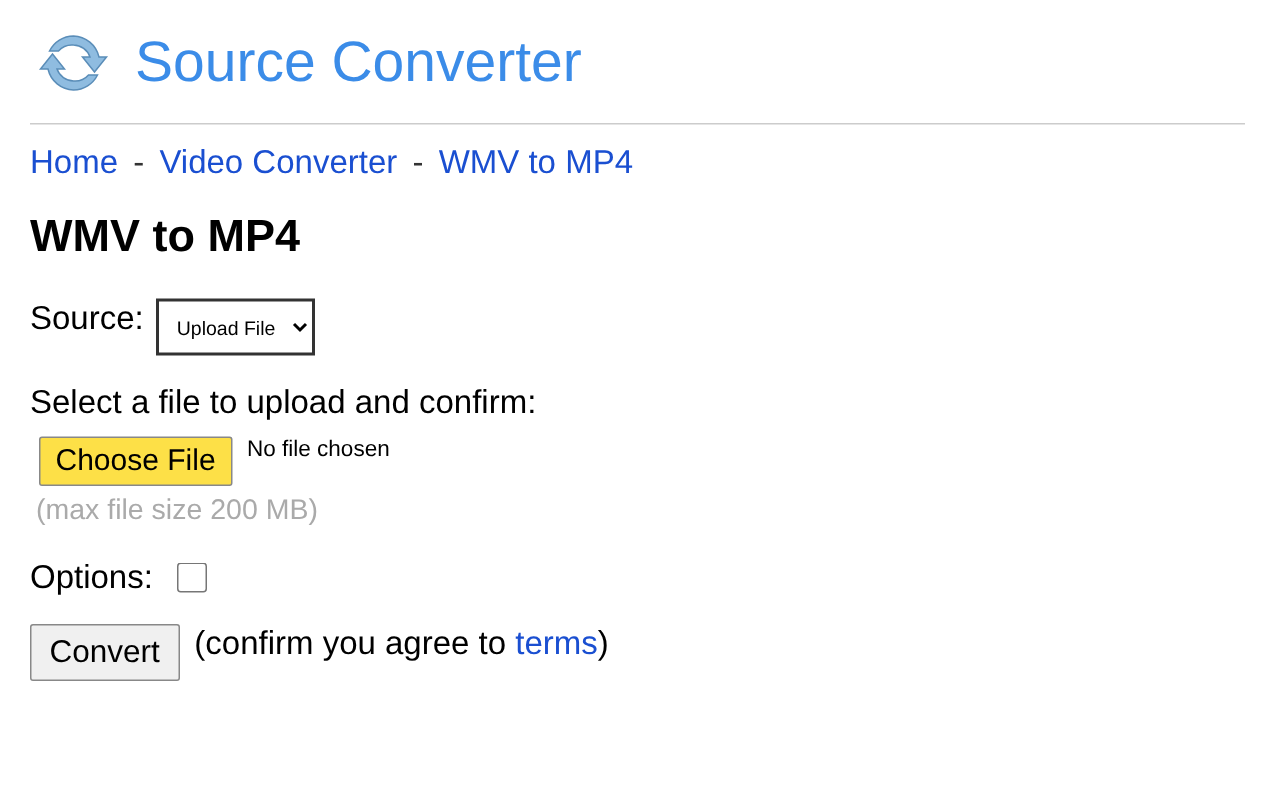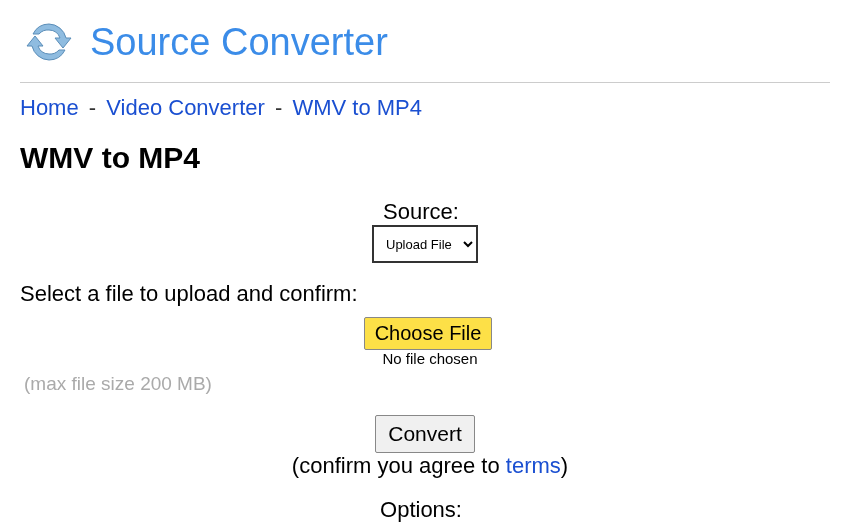--- a/index.html
+++ b/index.html
@@ -56,23 +56,22 @@
     }
     .page-title {
       font-size: 30px;
       font-weight: bold;
       margin: 18px 0 24px 0;
     }
     .form-row {
       margin-bottom: 18px;
       font-size: 22px;
       display: flex;
-      align-items: center;
+      align-items: flex-start;
       flex-wrap: wrap;
-      flex-direction: column;
     }
     .label {
       margin-right: 8px;
     }
     .source-select {
       font-size: 13px;
       padding: 4px 8px;
       border: 2px solid #333;
       background: #fff;
       height: 38px;
@@ -161,23 +160,23 @@
   <div class="file-prompt">Select a file to upload and confirm:</div>
 
   <div class="form-row file-row">
     <button class="choose-file-btn">Choose File</button>
     <span class="file-status">No file chosen</span>
   </div>
 
   <div class="hint">(max file size 200 MB)</div>
 
   <div class="form-row">
+    <span class="label">Options:</span>
+    <input type="checkbox" class="options-checkbox" style="">
+  </div>
+
+  <div class="form-row">
     <button class="convert-btn">Convert</button>
     <span class="convert-note">
       <span>(confirm you agree to </span><a href="#">terms</a><span>)</span>
     </span>
   </div>
-
-  <div class="form-row">
-    <span class="label">Options:</span>
-    <input type="checkbox" class="options-checkbox" style="">
-  </div>
 </div>
 
 </body></html>

